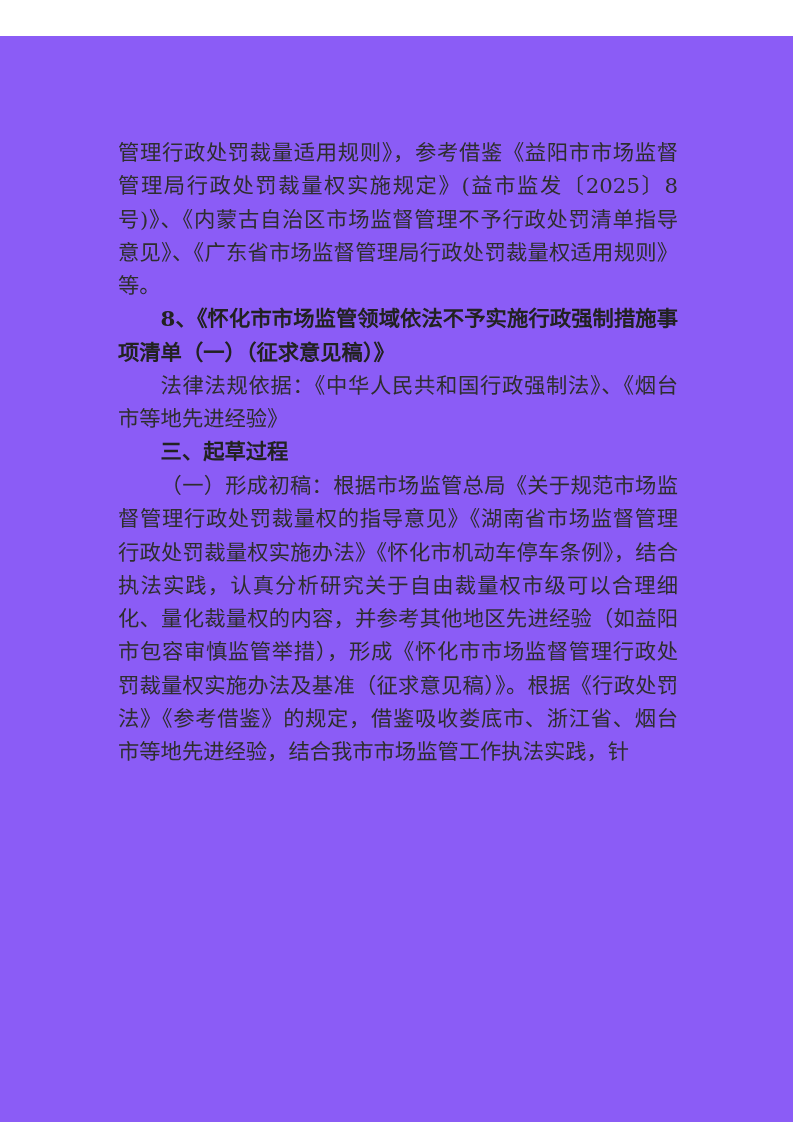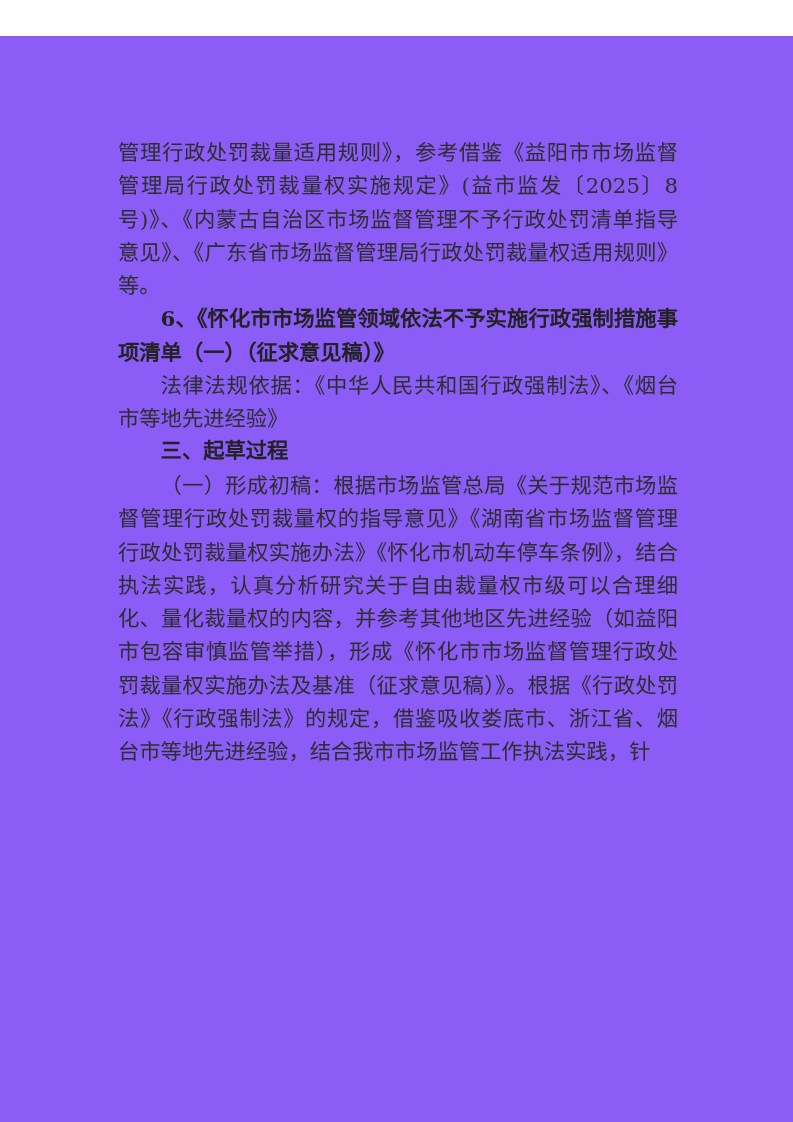--- a/index.html
+++ b/index.html
@@ -34,28 +34,28 @@
   }
   .text-block p.no-indent {
     text-indent: 0;
   }
   .heading-song {
     font-weight: 700;
     color: #222222;
   }
   .heading-hei {
     font-weight: 700;
-    font-family: Liberation Mono, monospace;
+    font-family: Liberation Sans, sans-serif;
     color: #222222;
   }
 </style>
 </head>
 <body>
 
 <div class="page">
   <div class="text-block">
     <p class="no-indent">管理行政处罚裁量适用规则》，参考借鉴《益阳市市场监督管理局行政处罚裁量权实施规定》(益市监发〔2025〕8 号)》、《内蒙古自治区市场监督管理不予行政处罚清单指导意见》、《广东省市场监督管理局行政处罚裁量权适用规则》等。</p>
-    <p class="heading-song">6、《怀化市市场监管领域依法不予实施行政强制措施事项清单（一）（征求意见稿）》</p>
+    <p class="heading-song">8、《怀化市市场监管领域依法不予实施行政强制措施事项清单（一）（征求意见稿）》</p>
     <p>法律法规依据：《中华人民共和国行政强制法》、《烟台市等地先进经验》</p>
     <p class="heading-hei">三、起草过程</p>
-    <p>（一）形成初稿：根据市场监管总局《关于规范市场监督管理行政处罚裁量权的指导意见》《湖南省市场监督管理行政处罚裁量权实施办法》《怀化市机动车停车条例》，结合执法实践，认真分析研究关于自由裁量权市级可以合理细化、量化裁量权的内容，并参考其他地区先进经验（如益阳市包容审慎监管举措），形成《怀化市市场监督管理行政处罚裁量权实施办法及基准（征求意见稿）》。根据《行政处罚法》《行政强制法》的规定，借鉴吸收娄底市、浙江省、烟台市等地先进经验，结合我市市场监管工作执法实践，针</p>
+    <p>（一）形成初稿：根据市场监管总局《关于规范市场监督管理行政处罚裁量权的指导意见》《湖南省市场监督管理行政处罚裁量权实施办法》《怀化市机动车停车条例》，结合执法实践，认真分析研究关于自由裁量权市级可以合理细化、量化裁量权的内容，并参考其他地区先进经验（如益阳市包容审慎监管举措），形成《怀化市市场监督管理行政处罚裁量权实施办法及基准（征求意见稿）》。根据《行政处罚法》《参考借鉴》的规定，借鉴吸收娄底市、浙江省、烟台市等地先进经验，结合我市市场监管工作执法实践，针</p>
   </div>
 </div>
 
 </body></html>

